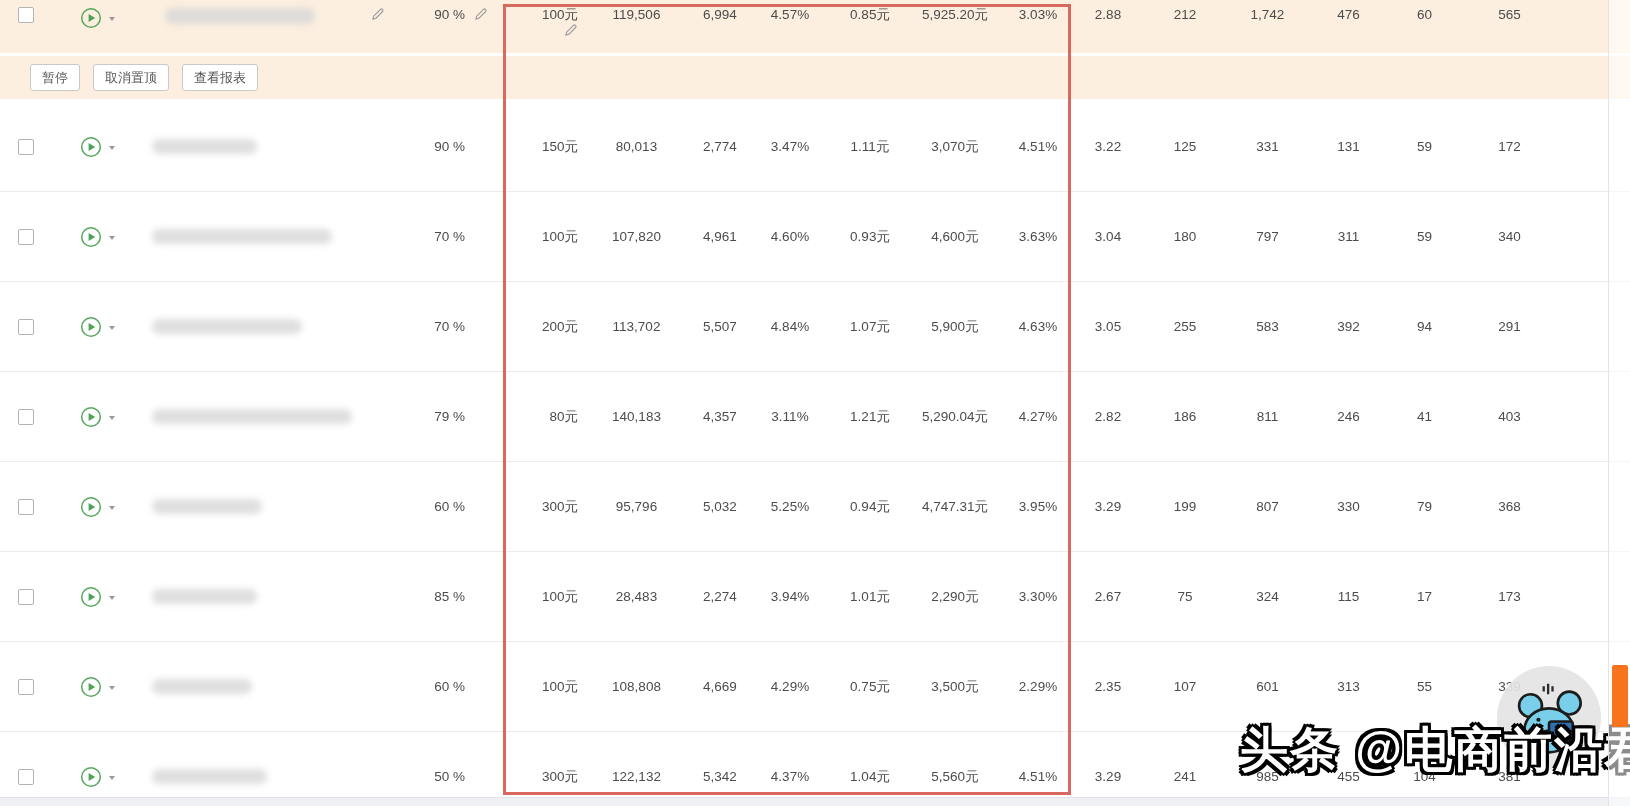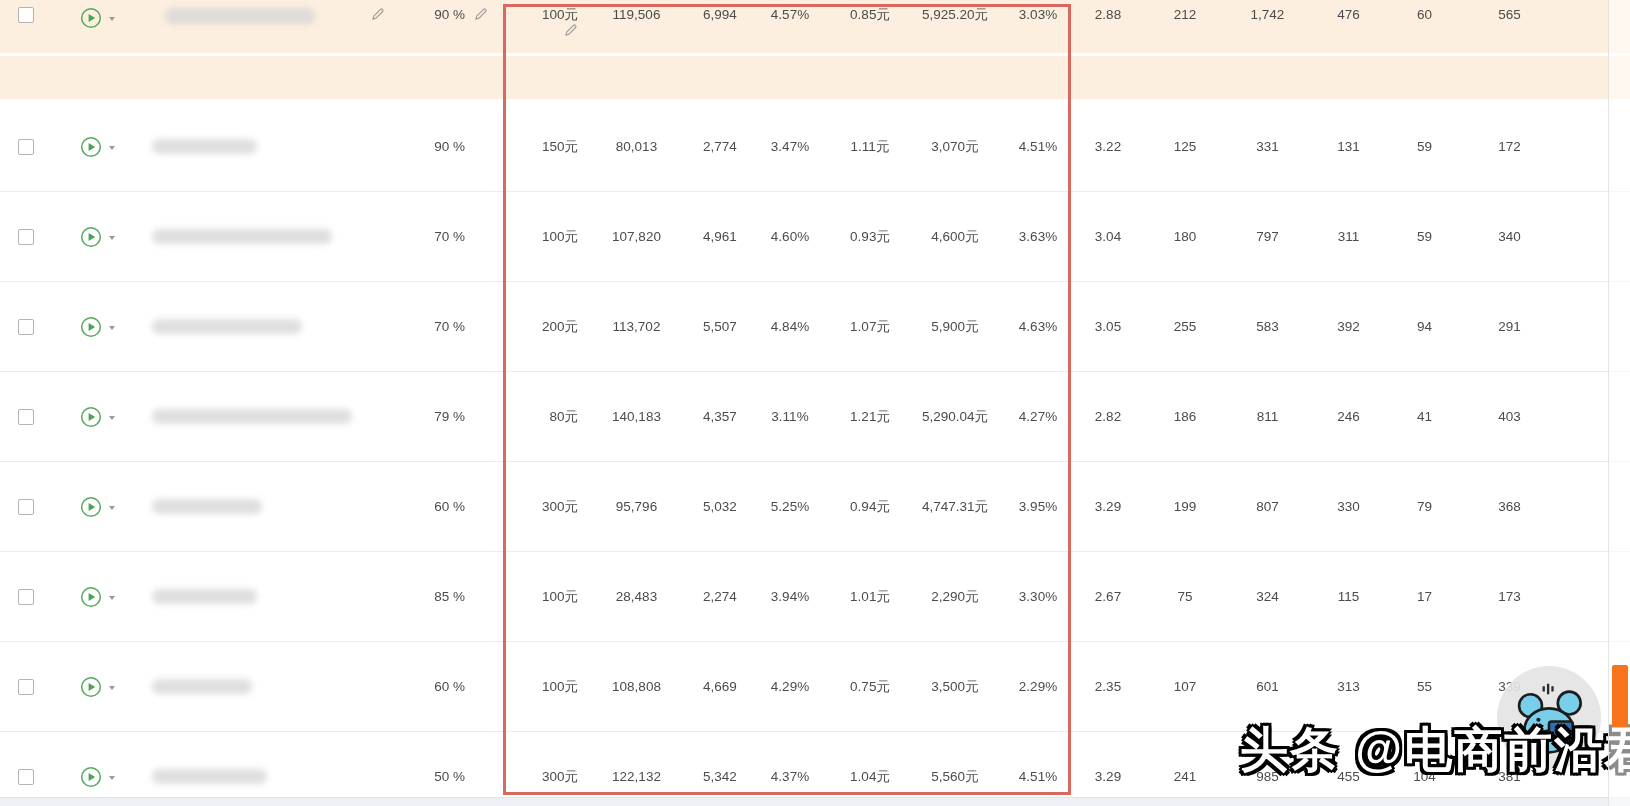--- a/index.html
+++ b/index.html
@@ -123,20 +123,25 @@
       <div class="cell vcell">2.88</div>
       <div class="cell vcell">212</div>
       <div class="cell vcell">1,742</div>
       <div class="cell vcell">476</div>
       <div class="cell vcell">60</div>
       <div class="cell vcell">565</div>
       <div class="cell"></div>
     </div>
       </div>
     <div class="gapline"></div>
+    <div class="action-bar">
+      <button>暂停</button>
+      <button>取消置顶</button>
+      <button>查看报表</button>
+    </div>
   </div>
 
   <div class="rows" id="rows">
       <div class="row">
       <div class="cell cell-check">
         <span class="checkbox"></span>
       </div>
       <div class="cell cell-play">
         <span class="playbtn">
           <svg width="22" height="22" viewBox="0 0 22 22">

